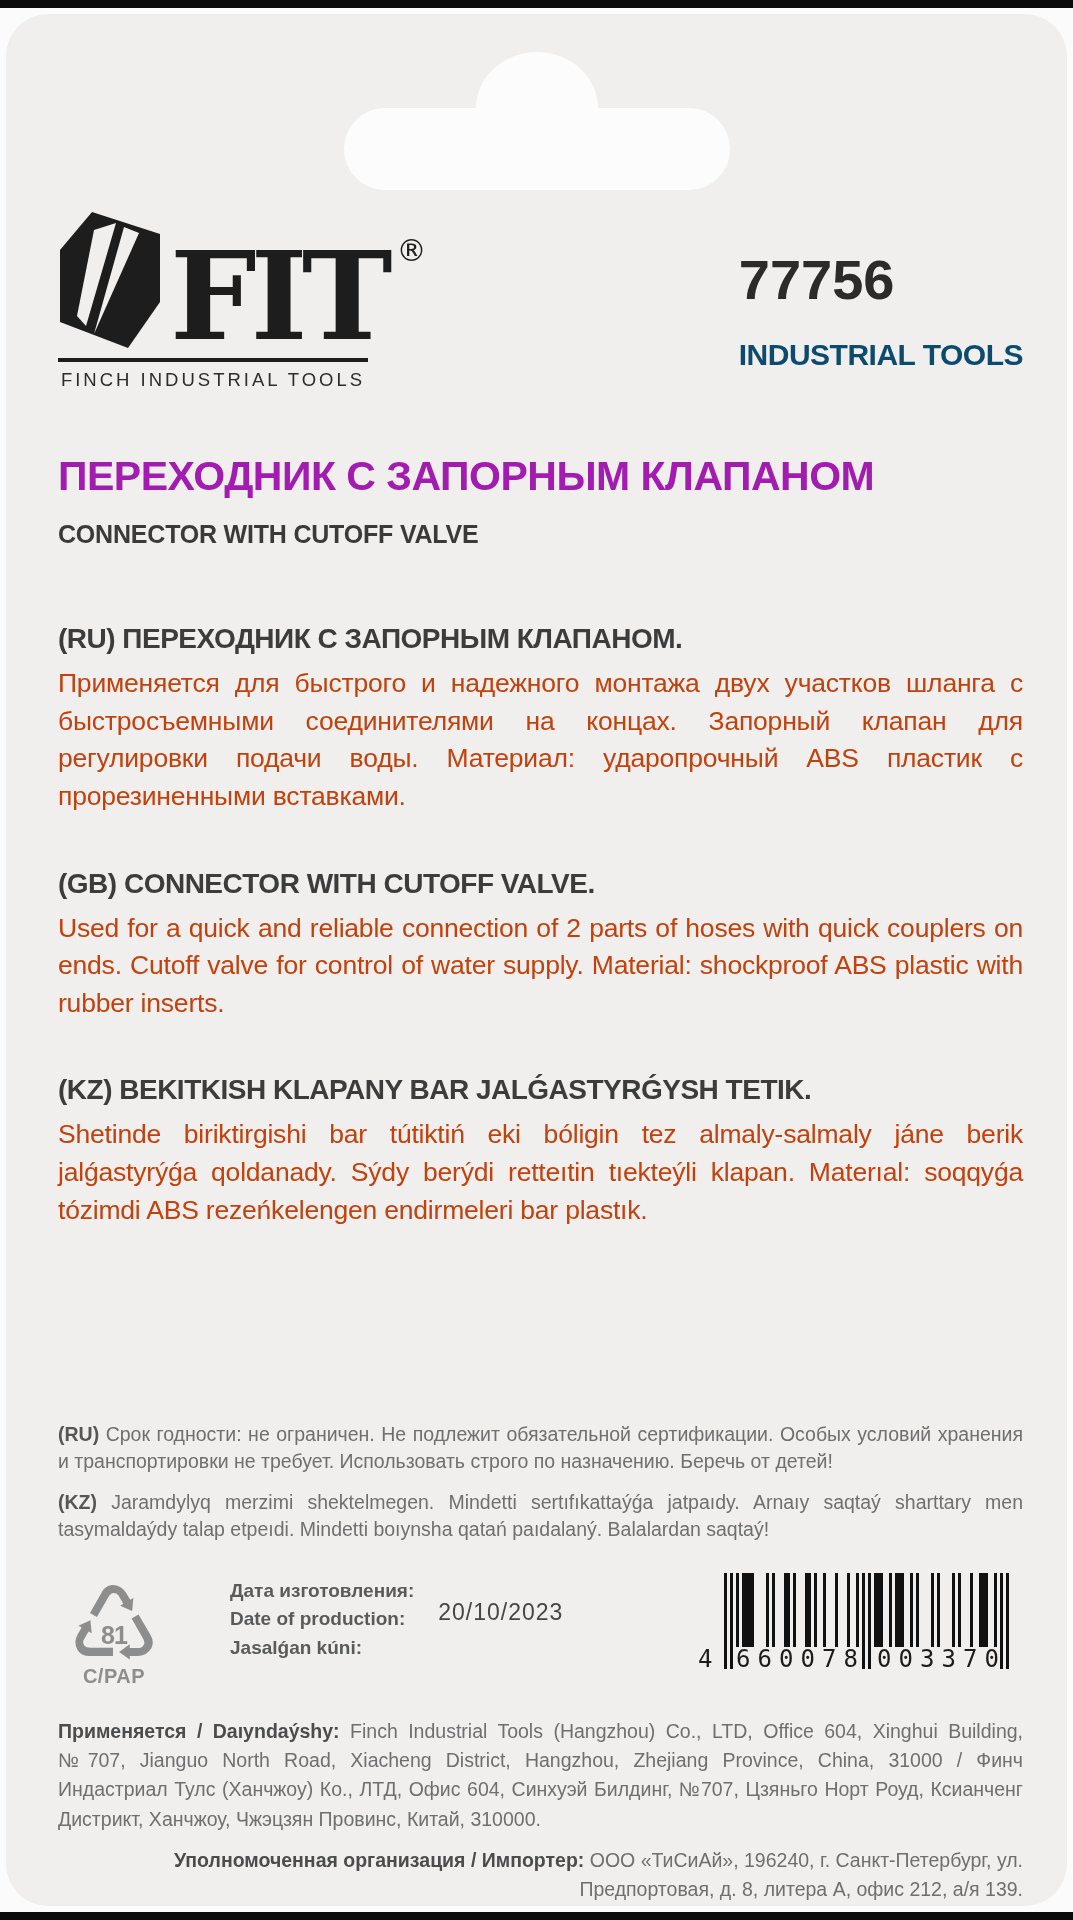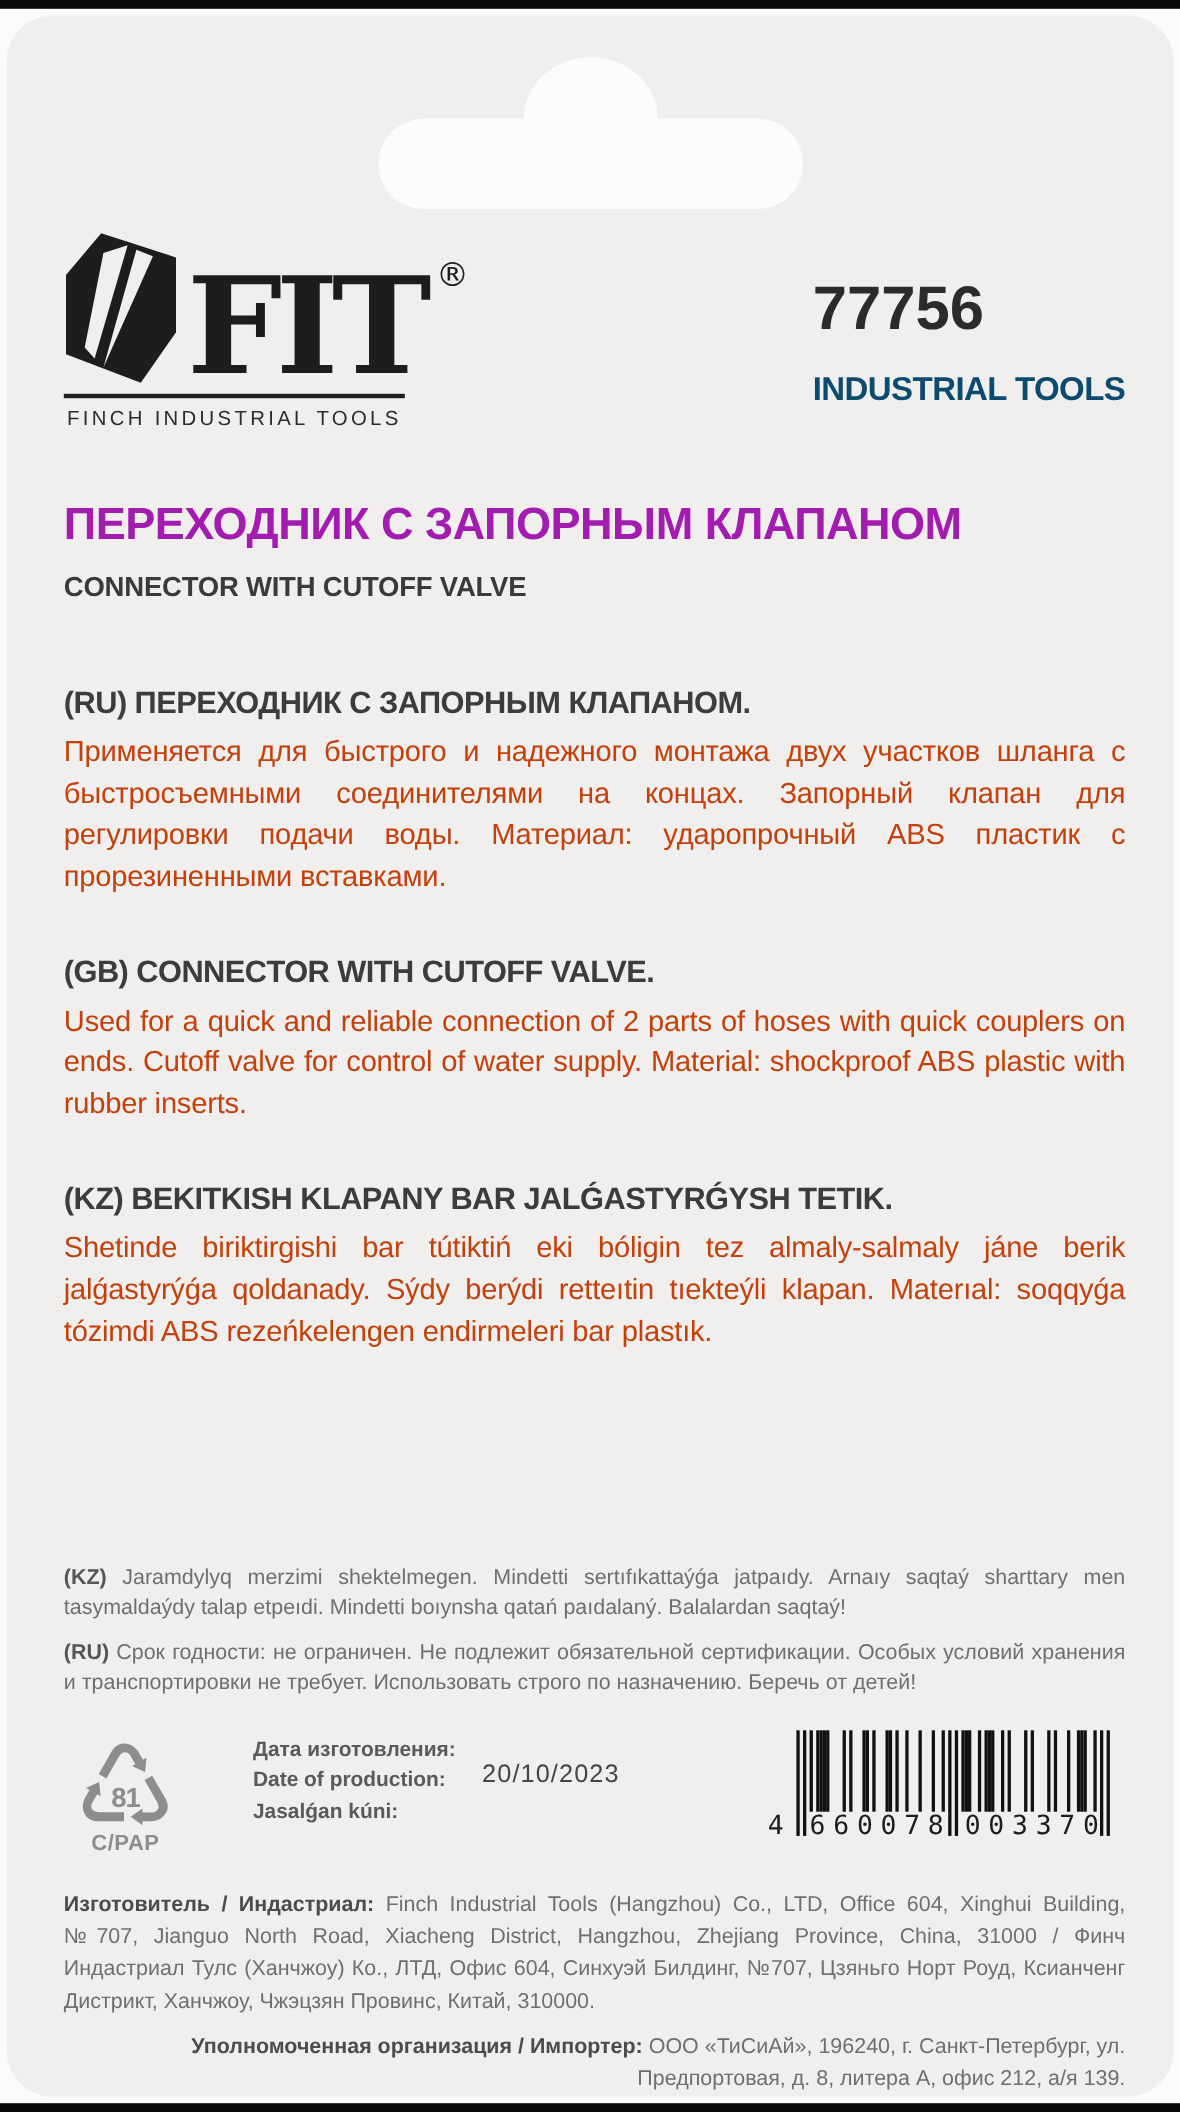--- a/index.html
+++ b/index.html
@@ -134,22 +134,22 @@
       <h3>(GB) CONNECTOR WITH CUTOFF VALVE.</h3>
       <p>Used for a quick and reliable connection of 2 parts of hoses with quick couplers on ends. Cutoff valve for control of water supply. Material: shockproof ABS plastic with rubber inserts.</p>
     </div>
 
     <div class="section">
       <h3>(KZ) BEKITKISH KLAPANY BAR JALǴASTYRǴYSH TETIK.</h3>
       <p>Shetinde biriktirgishi bar tútiktiń eki bóligin tez almaly-salmaly jáne berik jalǵastyrýǵa qoldanady. Sýdy berýdi retteıtin tıekteýli klapan. Materıal: soqqyǵa tózimdi ABS rezeńkelengen endirmeleri bar plastık.</p>
     </div>
 
     <div class="fine">
+      <p><b>(RU)</b> <span>Срок годности: не ограничен. Не подлежит обязательной сертификации. Особых условий хранения и транспортировки не требует. Использовать строго по назначению. Беречь от детей!</span></p>
       <p><b>(KZ)</b> <span>Jaramdylyq merzimi shektelmegen. Mindetti sertıfıkattaýǵa jatpaıdy. Arnaıy saqtaý sharttary men tasymaldaýdy talap etpeıdi. Mindetti boıynsha qatań paıdalaný. Balalardan saqtaý!</span></p>
-      <p><b>(RU)</b> <span>Срок годности: не ограничен. Не подлежит обязательной сертификации. Особых условий хранения и транспортировки не требует. Использовать строго по назначению. Беречь от детей!</span></p>
     </div>
 
     <div class="bottom-row">
       <div class="recycle">
         <span class="glyph">♺</span>
         <span class="num">81</span>
         <span class="mat">C/PAP</span>
       </div>
 
       <div class="date-labels">
@@ -274,19 +274,19 @@
               <span>3</span>
               <span>3</span>
               <span>7</span>
               <span>0</span>
             </span>
         </div>
       </div>
     </div>
 
     <div class="footer">
-      <p><b>Изготовитель / Индастриал:</b> <span>Finch Industrial Tools (Hangzhou) Co., LTD, Office 604, Xinghui Building, №707, Jianguo North Road, Xiacheng District, Hangzhou, Zhejiang Province, China, 31000 / Финч Индастриал Тулс (Ханчжоу) Ко., ЛТД, Офис 604, Синхуэй Билдинг, №707, Цзяньго Норт Роуд, Ксианченг Дистрикт, Ханчжоу, Чжэцзян Провинс, Китай, 310000.</span></p>
+      <p><b>Применяется / Daıyndaýshy:</b> <span>Finch Industrial Tools (Hangzhou) Co., LTD, Office 604, Xinghui Building, №707, Jianguo North Road, Xiacheng District, Hangzhou, Zhejiang Province, China, 31000 / Финч Индастриал Тулс (Ханчжоу) Ко., ЛТД, Офис 604, Синхуэй Билдинг, №707, Цзяньго Норт Роуд, Ксианченг Дистрикт, Ханчжоу, Чжэцзян Провинс, Китай, 310000.</span></p>
       <p class="nojust"><b>Уполномоченная организация / Импортер:</b> <span>ООО «ТиСиАй», 196240, г. Санкт-Петербург, ул. Предпортовая, д. 8, литера А, офис 212, а/я 139.</span></p>
 
     </div>
 
   </div>
 </div>
 
 </body></html>

